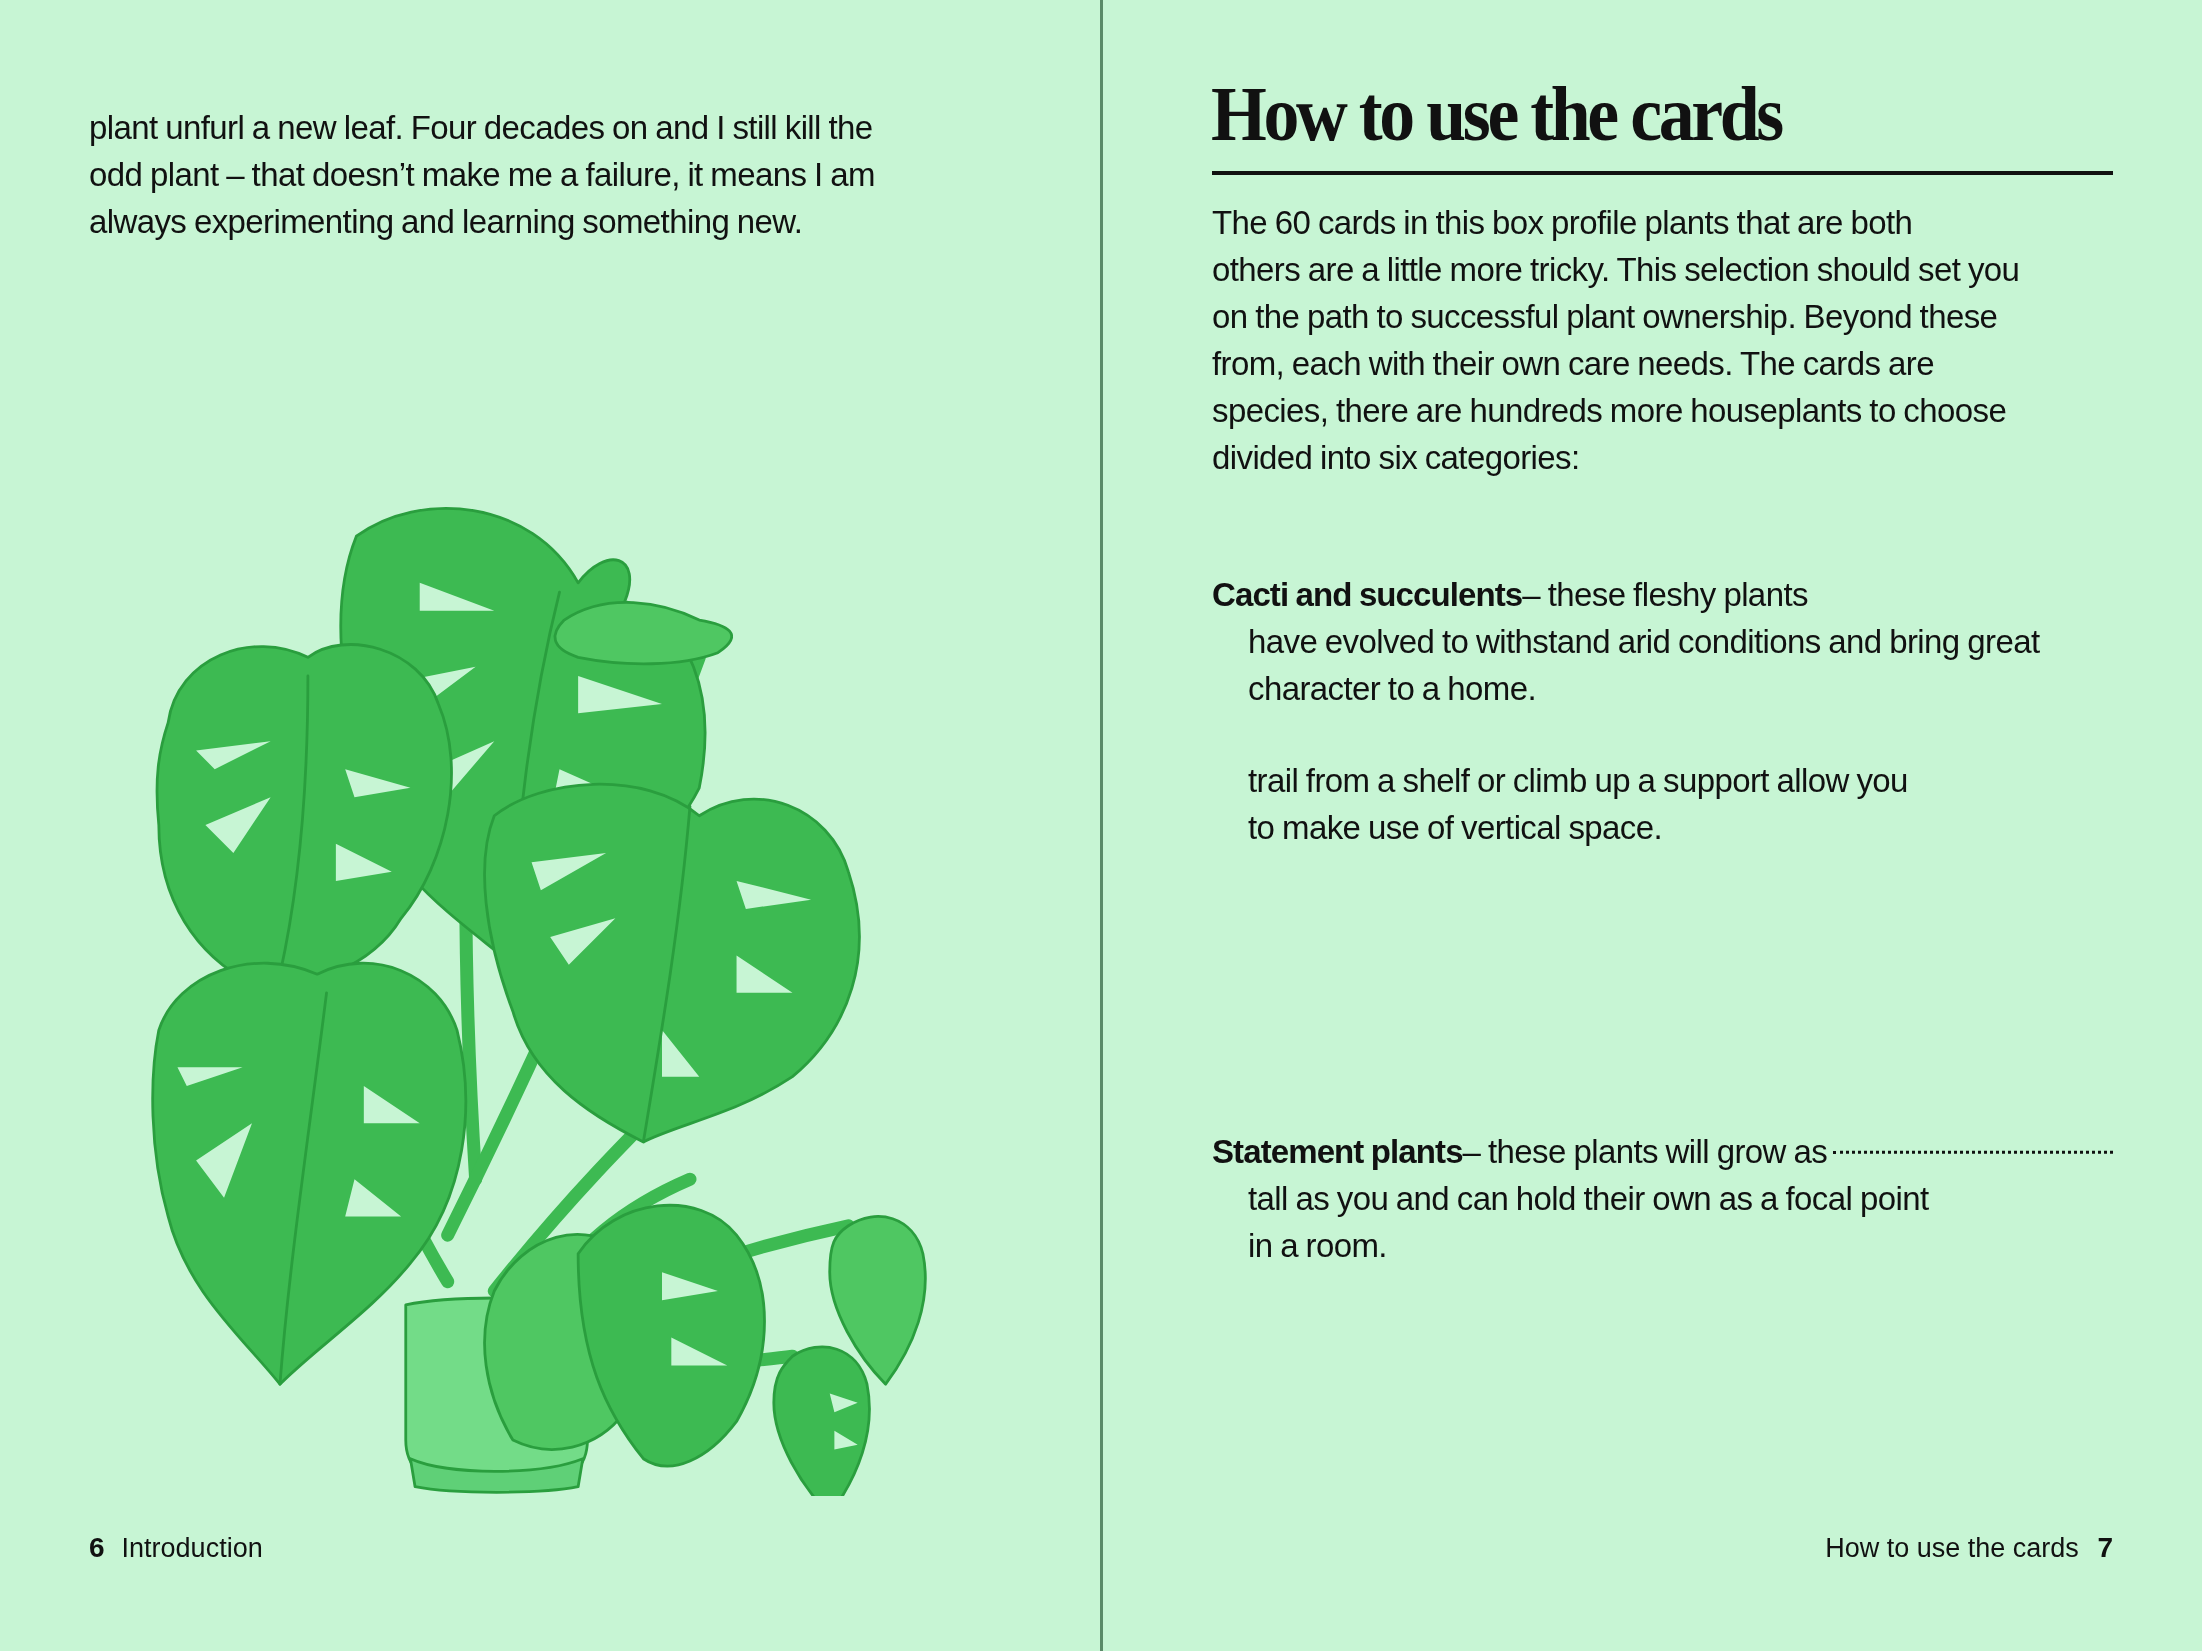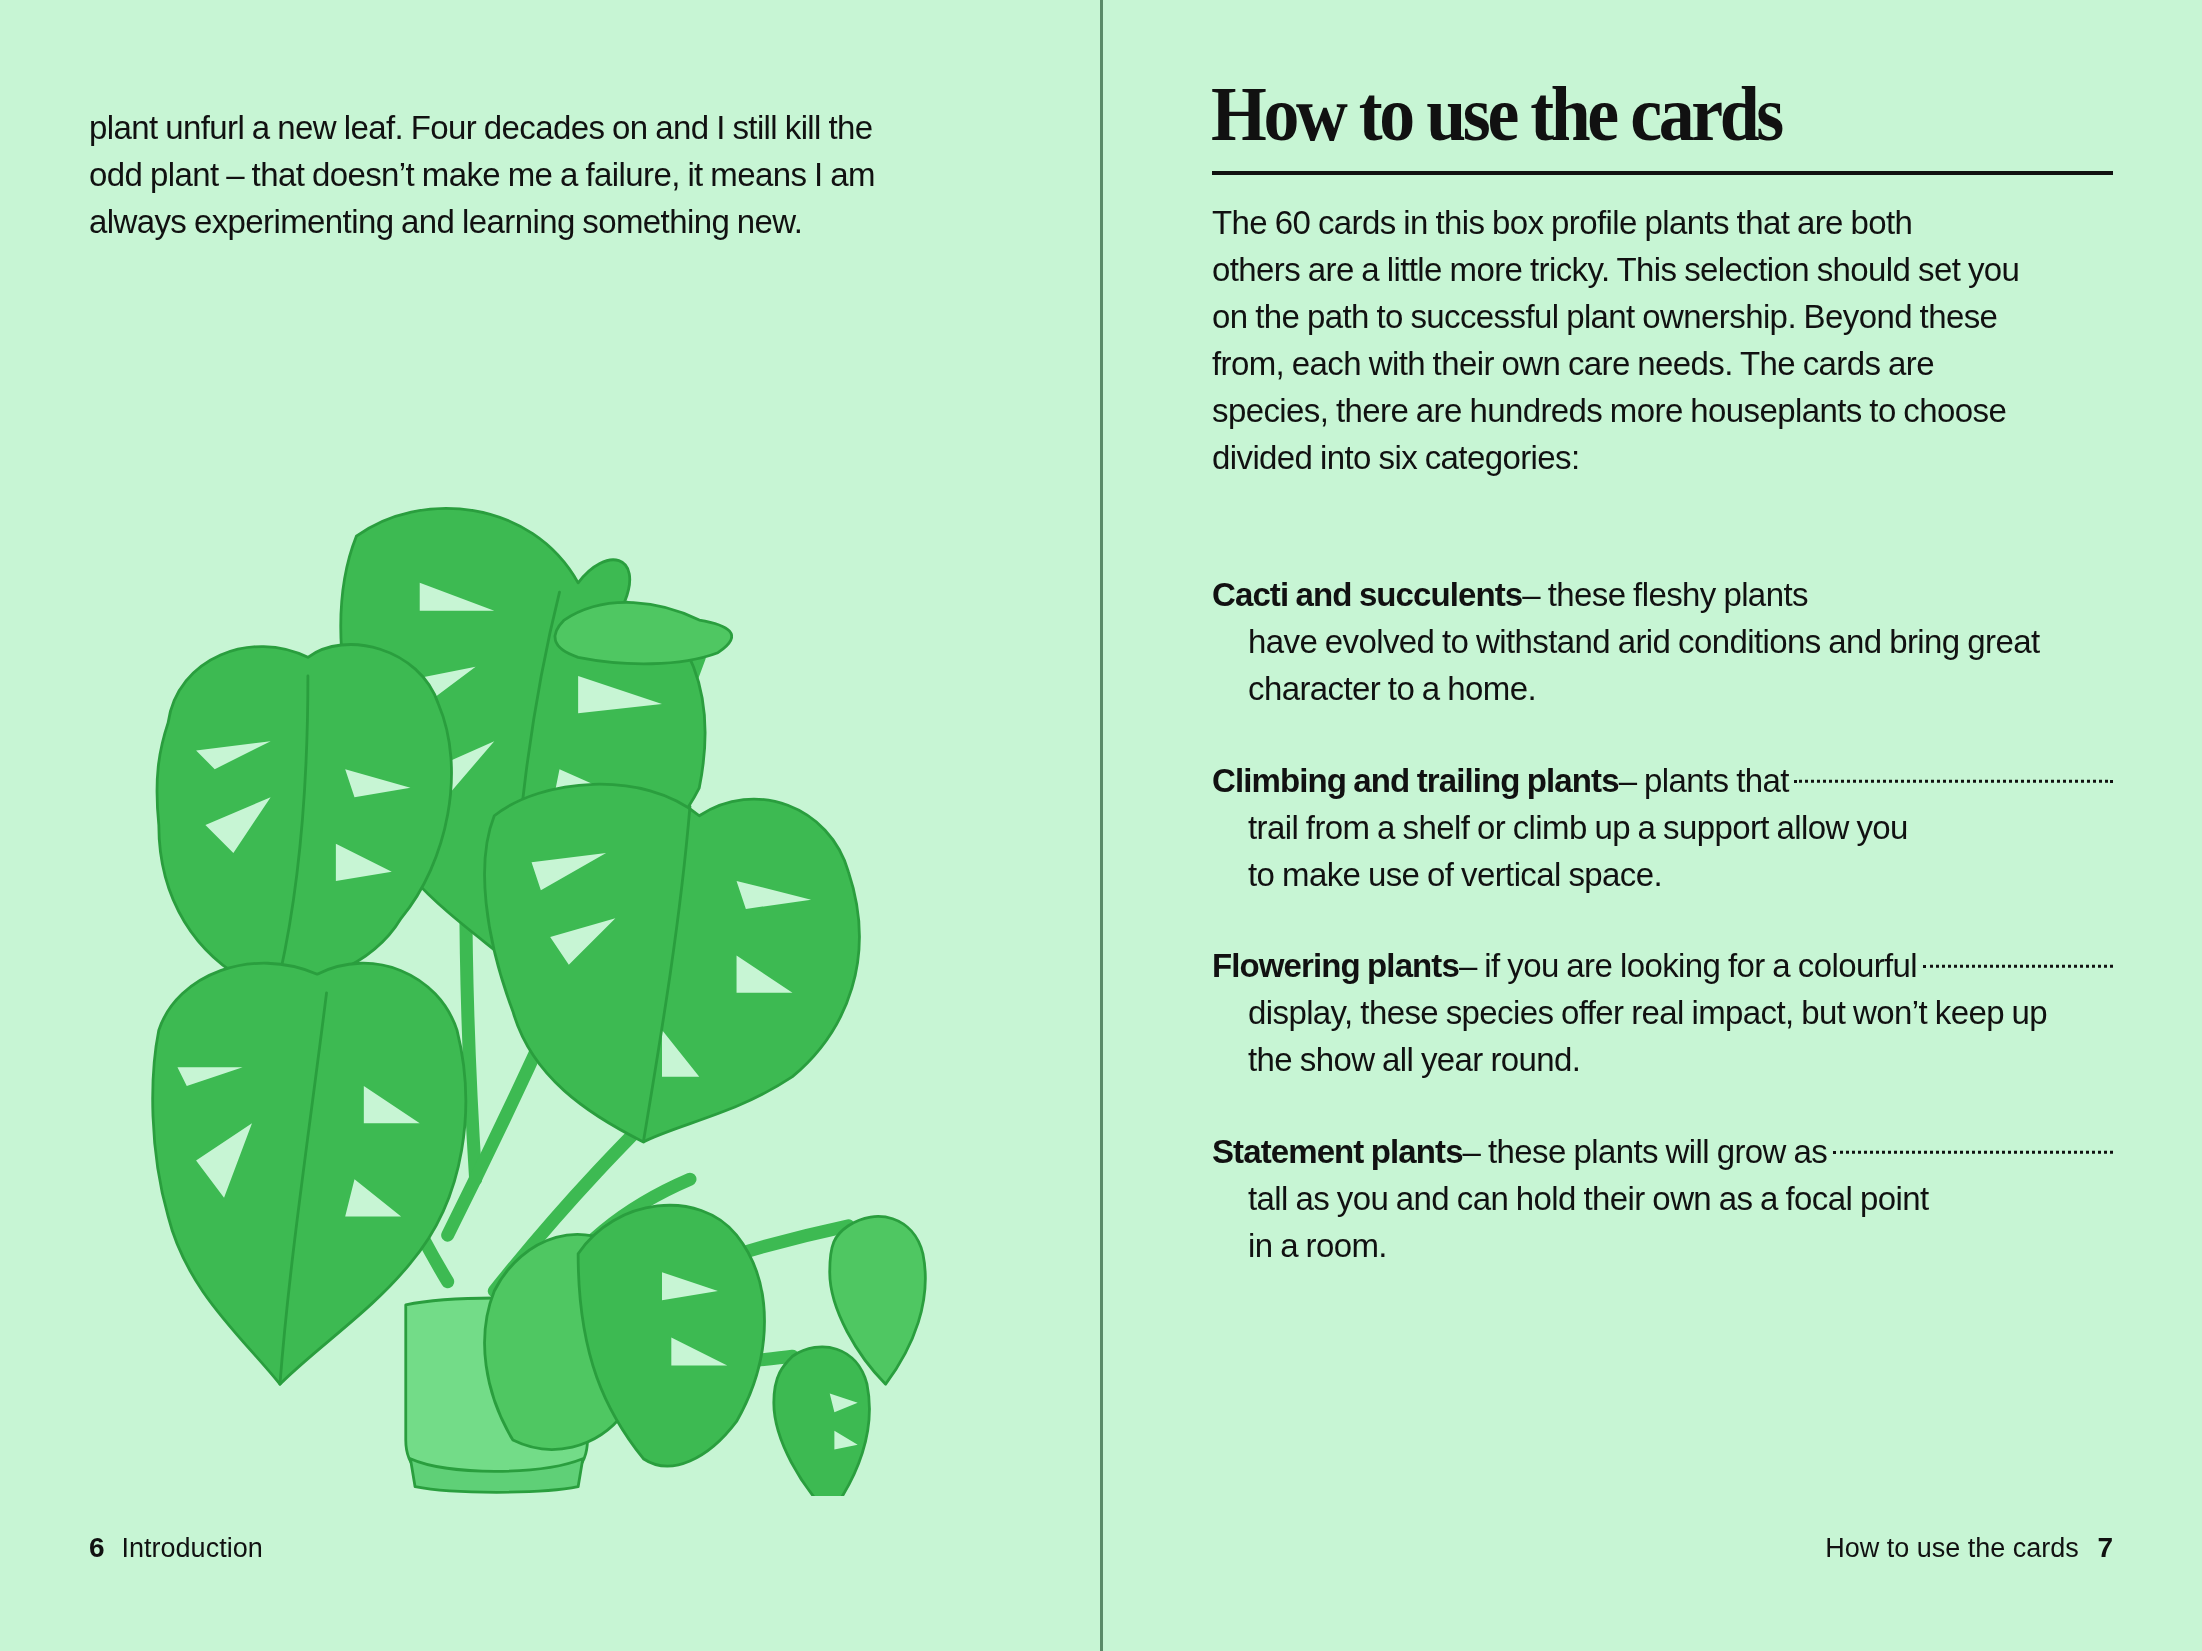--- a/index.html
+++ b/index.html
@@ -144,38 +144,24 @@
   <div class="cat cat1">
     <div class="line">
       <span class="name">Cacti and succulents</span>
         <span> – these fleshy plants</span>
     </div>
     <span class="rest">have evolved to withstand arid conditions and bring great</span>
     <span class="rest">character to a home.</span>
   </div>
 
   <div class="cat cat2">
-    <div class="line">
-      <span class="name">Climbing and trailing plants</span>
-        <span> – plants that</span>
-        <span class="dots"></span>
-    </div>
     <span class="rest">trail from a shelf or climb up a support allow you</span>
     <span class="rest">to make use of vertical space.</span>
   </div>
 
-  <div class="cat cat3">
-    <div class="line">
-      <span class="name">Flowering plants</span>
-        <span> – if you are looking for a colourful</span>
-        <span class="dots"></span>
-    </div>
-    <span class="rest">display, these species offer real impact, but won’t keep up</span>
-    <span class="rest">the show all year round.</span>
-  </div>
 
   <div class="cat cat4">
     <div class="line">
       <span class="name">Statement plants</span>
         <span> – these plants will grow as</span>
         <span class="dots"></span>
     </div>
     <span class="rest">tall as you and can hold their own as a focal point</span>
     <span class="rest">in a room.</span>
   </div>

